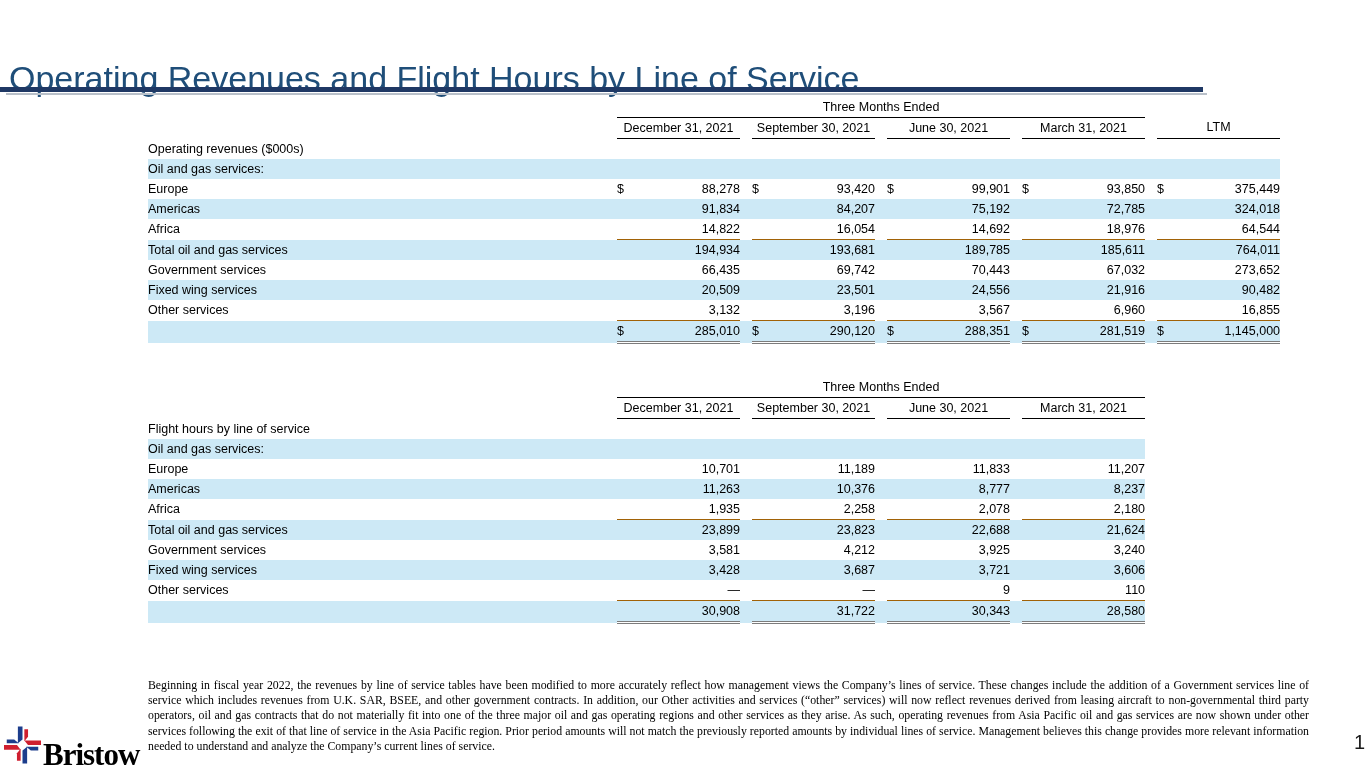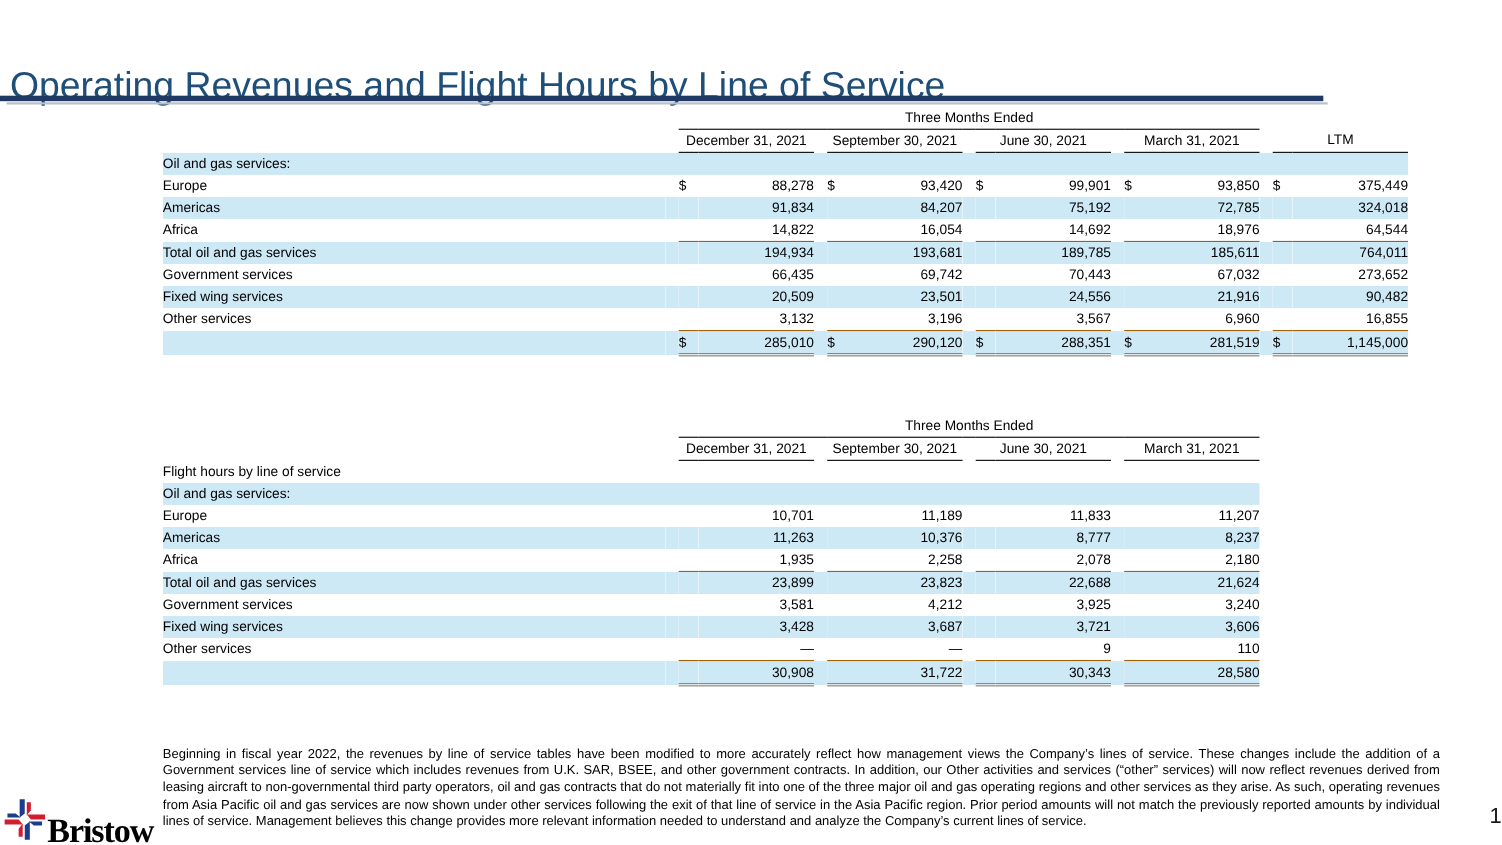--- a/index.html
+++ b/index.html
@@ -25,21 +25,21 @@
   .ind1{padding-left:15px;margin-top:20px;}
   .ind2{padding-left:26px;}
   .sec-lbl{text-align:left;padding-left:4px;}
   .dol{text-align:left;padding-left:6px;}
   .val{text-align:right;padding-right:3px;}
   tr.shaded td{background:#cde9f6;}
   .u1{border-bottom:1px solid #a16207;}
   .u2{border-bottom:3px double #7c7c7c;}
 
   .footnote{position:absolute;left:148px;top:666px;width:1161px;font-size:11.8px;
-            line-height:15.3px;text-align:justify;color:#000;}
+            line-height:15.3px;text-align:justify;color:#000;font-family:Liberation Serif, serif;}
 
   .logo{position:absolute;left:4px;top:719px;display:flex;align-items:center;}
   .logo-text{font-family:"Liberation Serif",serif;font-weight:700;font-size:31px;
              color:#000;letter-spacing:-1px;margin-left:2px;line-height:1;margin-top:20px;}
   .page-number{position:absolute;left:1322px;top:731px;font-size:20px;color:#1a1a1a;margin-left:32px;}
 </style>
 </head>
 <body>
 
 <div class="slide">
@@ -87,20 +87,23 @@
             <td class="gap"></td>
             <th class="col-head" colspan="2">June 30,
 2021</th>
             <td class="gap"></td>
             <th class="col-head" colspan="2">March 31, 2021</th>
             <td class="gap"></td>
             <th class="col-head" colspan="2">LTM</th>
           </tr>
         </thead>
         <tbody>
+          <tr>
+            <td class="sec-lbl" colspan="16">Operating revenues ($000s)</td>
+          </tr>
           <tr class="shaded">
             <td class="sec-lbl" colspan="16">Oil and gas services:</td>
           </tr>
           <tr>
             <td class="lbl ind1">Europe</td>
             <td class="gap"></td>
             <td class="dol">$</td>
             <td class="val">88,278</td>
             <td class="gap"></td>
             <td class="dol">$</td>

